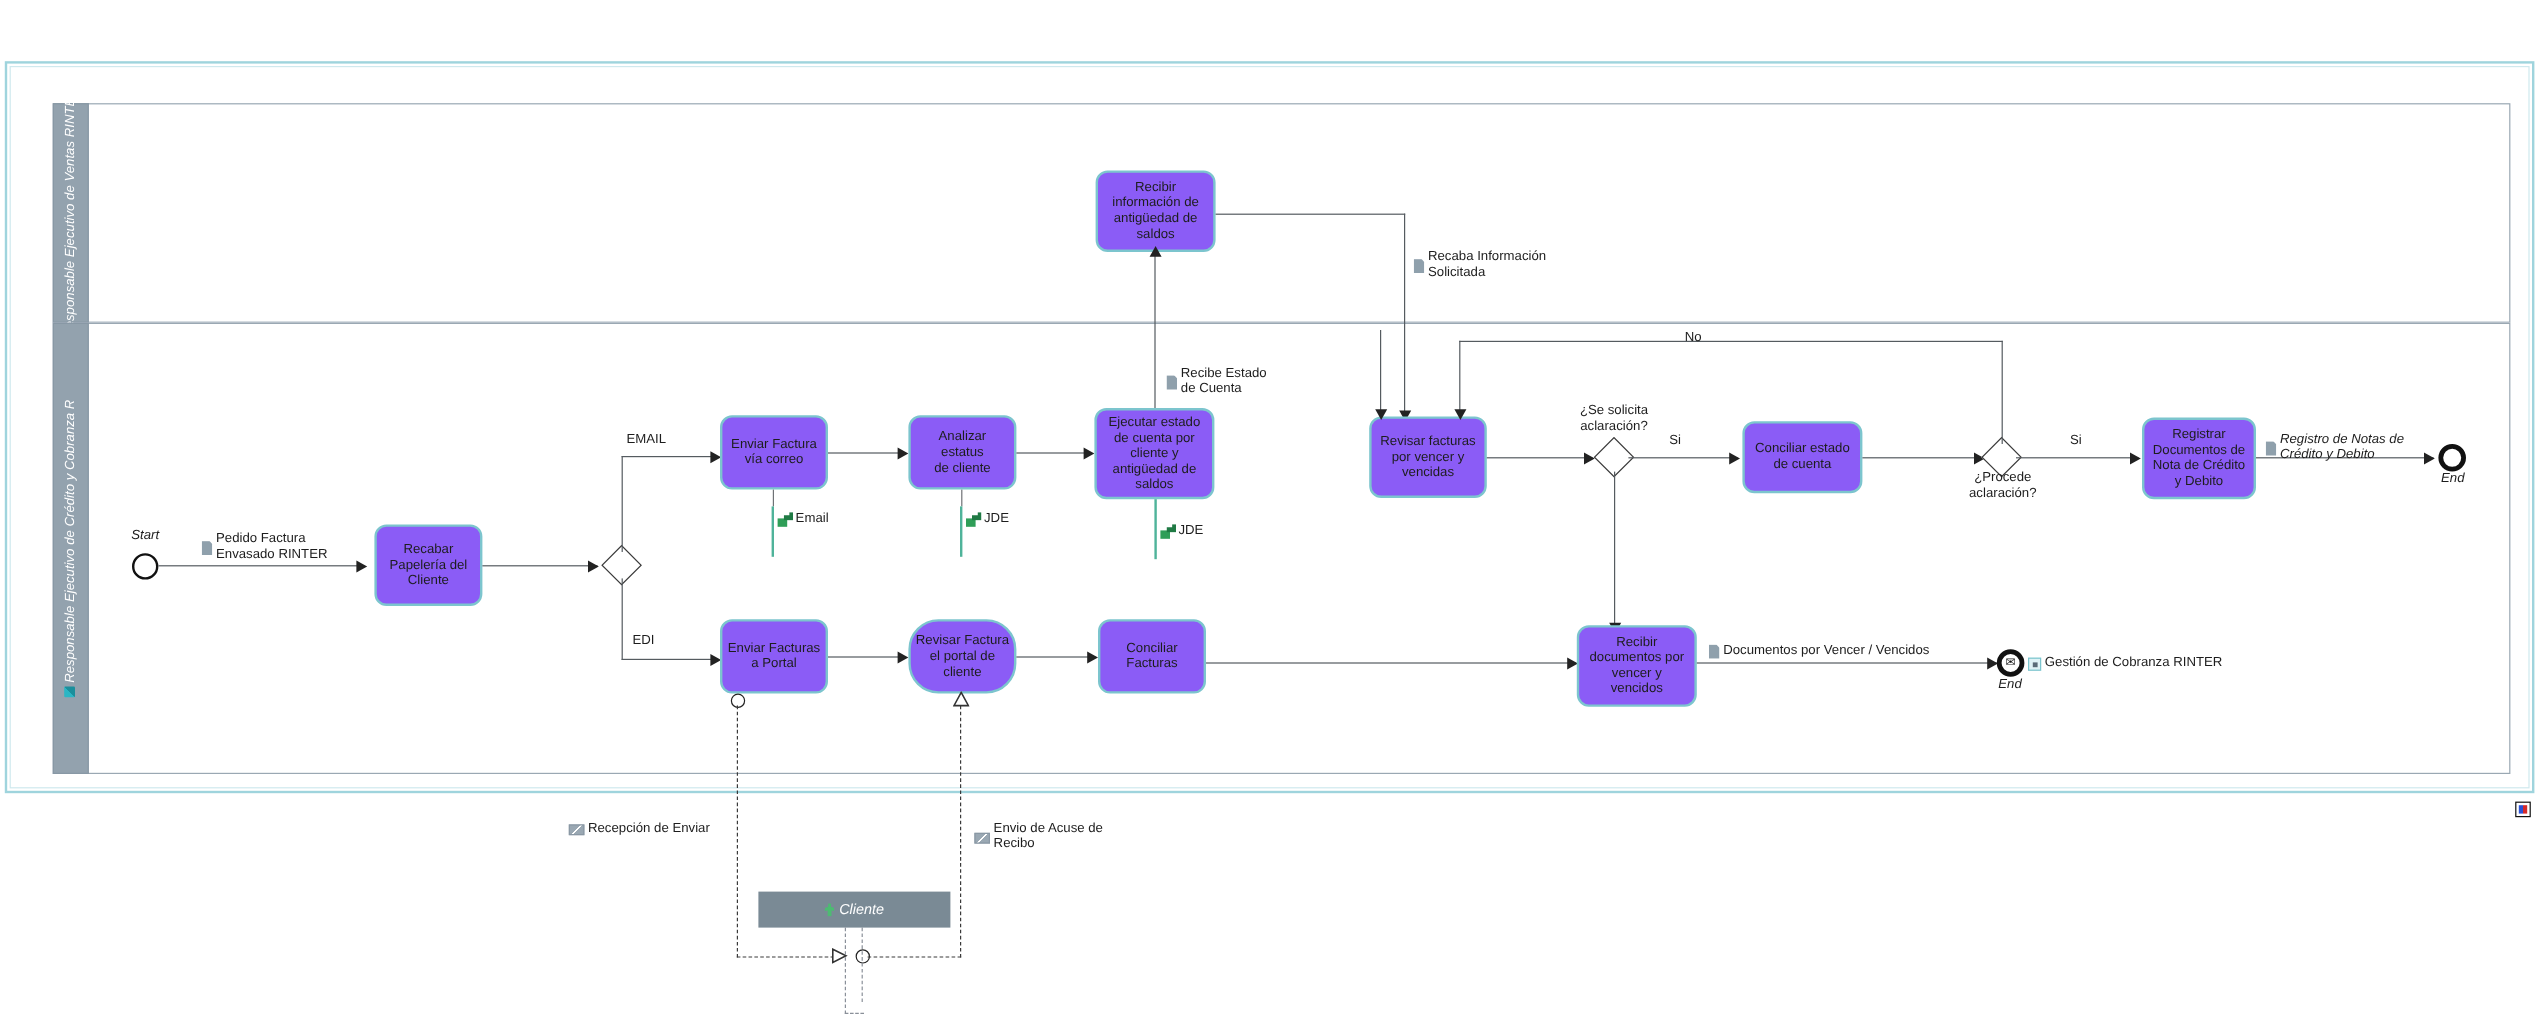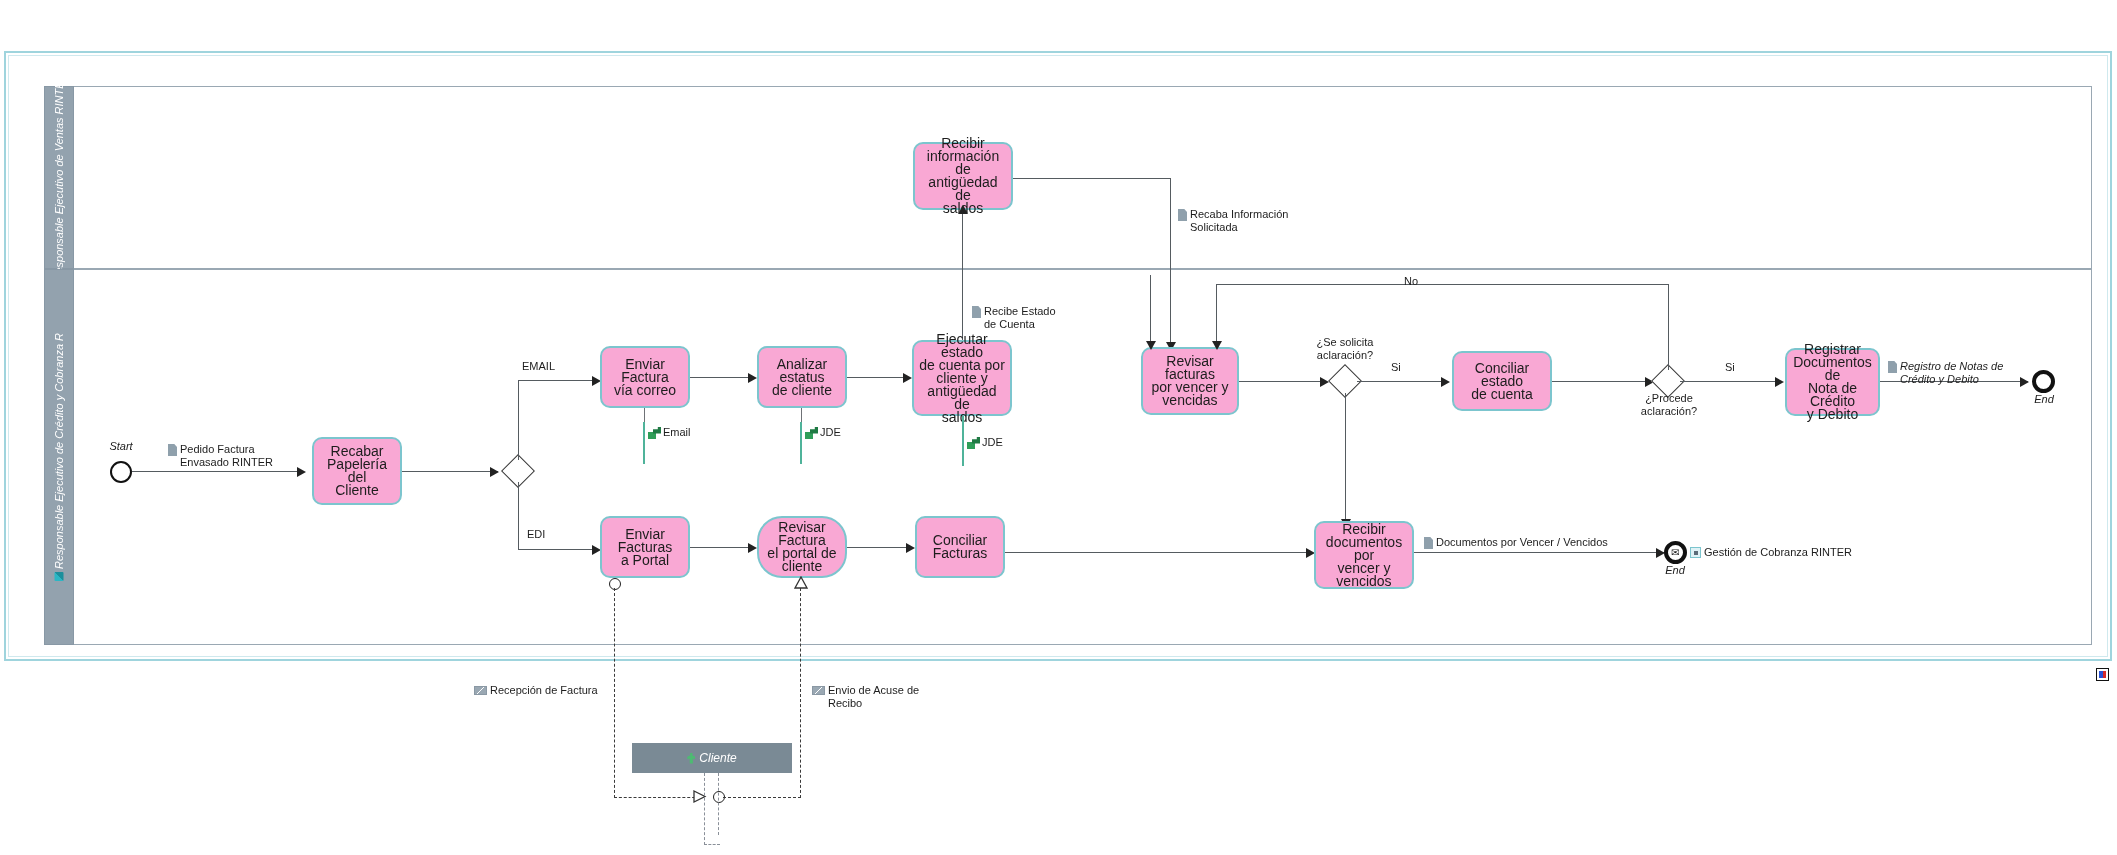--- a/index.html
+++ b/index.html
@@ -34,23 +34,23 @@
     position:absolute;left:50%;top:50%;
     transform:translate(-50%,-50%) rotate(-90deg);
     white-space:nowrap;color:#ffffff;font-size:11px;font-style:italic;
     font-family:"Liberation Sans",sans-serif;text-align:center;line-height:13px;
   }
   .lane-head .lbl .ic{display:inline-block;width:9px;height:9px;margin-right:3px;
     background:linear-gradient(135deg,#2bb6c4 50%,#1b8f9c 50%);vertical-align:-1px;border-radius:1px;}
 
   
   .task{
-    position:absolute;border:2px solid #7cc5ce;border-radius:10px;background:#f9a8d4;
+    position:absolute;border:2px solid #7cc5ce;border-radius:10px;background:#8b5cf6;
     box-sizing:border-box;display:flex;align-items:center;justify-content:center;
-    text-align:center;font-size:14px;line-height:13px;color:#1d1d1d;padding:2px 4px;
+    text-align:center;font-size:11px;line-height:13px;color:#1d1d1d;padding:2px 4px;
   }
 
   
   .ev{position:absolute;border-radius:50%;box-sizing:border-box;background:#ffffff;}
   .ev.start{border:2px solid #111111;}
   .ev.end{border:4px solid #111111;}
   .ev.endmsg{border:4px solid #111111;display:flex;align-items:center;justify-content:center;
     font-size:10px;color:#111;}
   .ev-label{position:absolute;font-size:11px;color:#1d1d1d;text-align:center;white-space:nowrap;font-style:italic;}
 
@@ -64,21 +64,21 @@
   .ln.h{height:1.4px;}
   .ln.v{width:1.4px;}
   .arrow{position:absolute;width:0;height:0;}
   .arrow.r{border-top:5px solid transparent;border-bottom:5px solid transparent;border-left:9px solid #222;}
   .arrow.u{border-left:5px solid transparent;border-right:5px solid transparent;border-bottom:9px solid #222;}
   .arrow.d{border-left:5px solid transparent;border-right:5px solid transparent;border-top:9px solid #222;}
 
   .flow-label{position:absolute;font-size:11px;color:#1d1d1d;white-space:nowrap;}
 
   
-  .anno{position:absolute;font-size:11px;line-height:13px;color:#1d1d1d;display:flex;align-items:flex-start;}
+  .anno{position:absolute;font-size:11px;line-height:13px;color:#1d1d1d;display:flex;align-items:center;}
   .anno .doc{flex:0 0 auto;width:9px;height:12px;background:#8fa0ac;margin-right:3px;margin-top:1px;
     clip-path:polygon(0 0,70% 0,100% 25%,100% 100%,0 100%);}
   .anno .msg{flex:0 0 auto;width:13px;height:9px;background:#9aa8b3;margin-right:3px;margin-top:2px;
     border:1px solid #8a98a4;box-sizing:border-box;}
   .anno .msg::after{content:"";display:block;width:100%;height:100%;
     background:linear-gradient(135deg,transparent 45%,#ffffff 46%,#ffffff 54%,transparent 55%);}
   .anno .sub{flex:0 0 auto;width:11px;height:11px;margin-right:3px;margin-top:1px;
     border:1px solid #7cc5ce;background:#dff2f6;box-sizing:border-box;position:relative;}
   .anno .sub::after{content:"";position:absolute;left:3px;top:3px;width:4px;height:4px;background:#5a6b78;}
   .anno .txt{white-space:pre-line;}
@@ -350,21 +350,21 @@
   <div class="mf v" style="left:614px;top:588px;height:210px;"></div>
   <div class="mf h" style="left:614px;top:797px;width:86px;"></div>
   <div class="mf-tri" style="left:694px;top:791px;border-left-color:#fff;"></div>
   <div class="mf-tri-out" style="left:694px;top:791px;border-left-color:transparent;"></div>
   <svg style="position:absolute;left:693px;top:790px;width:14px;height:14px;">
     <polygon points="1,1 12,6.5 1,12" fill="#ffffff" stroke="#333" stroke-width="1.3"></polygon>
   </svg>
 
   <div class="anno" style="left:474px;top:684px;width:150px;">
     <span class="msg"></span>
-    <span class="txt">Recepción de Factura</span>
+    <span class="txt">Recepción de Enviar</span>
   </div>
 
   <div class="mf-circle" style="left:713px;top:791px;"></div>
   <div class="mf h" style="left:723px;top:797px;width:78px;"></div>
   <div class="mf v" style="left:800px;top:588px;height:210px;"></div>
   <svg style="position:absolute;left:794px;top:576px;width:14px;height:14px;">
     <polygon points="7,1 13,12 1,12" fill="#ffffff" stroke="#333" stroke-width="1.3"></polygon>
   </svg>
 
   <div class="anno" style="left:812px;top:684px;width:160px;">

